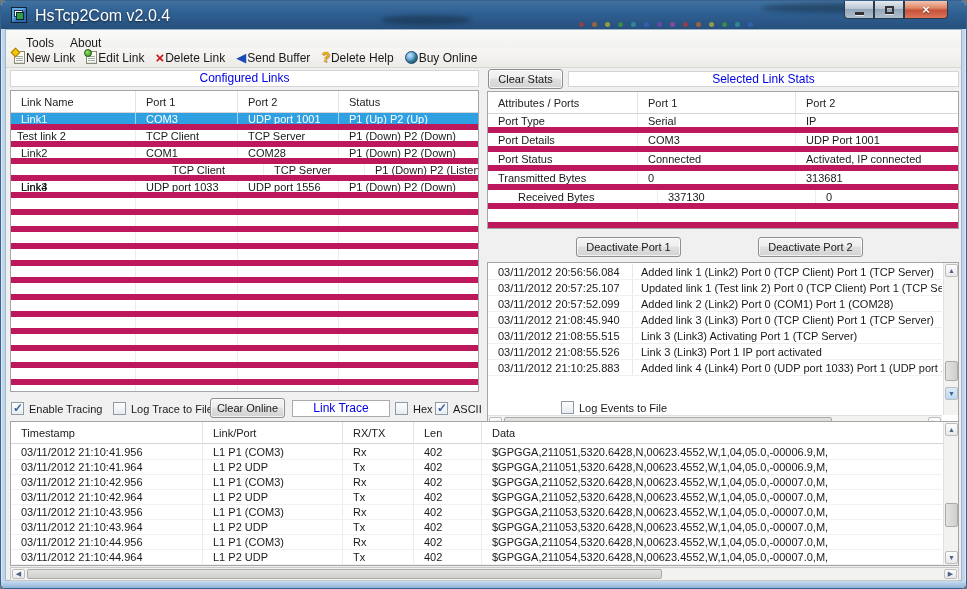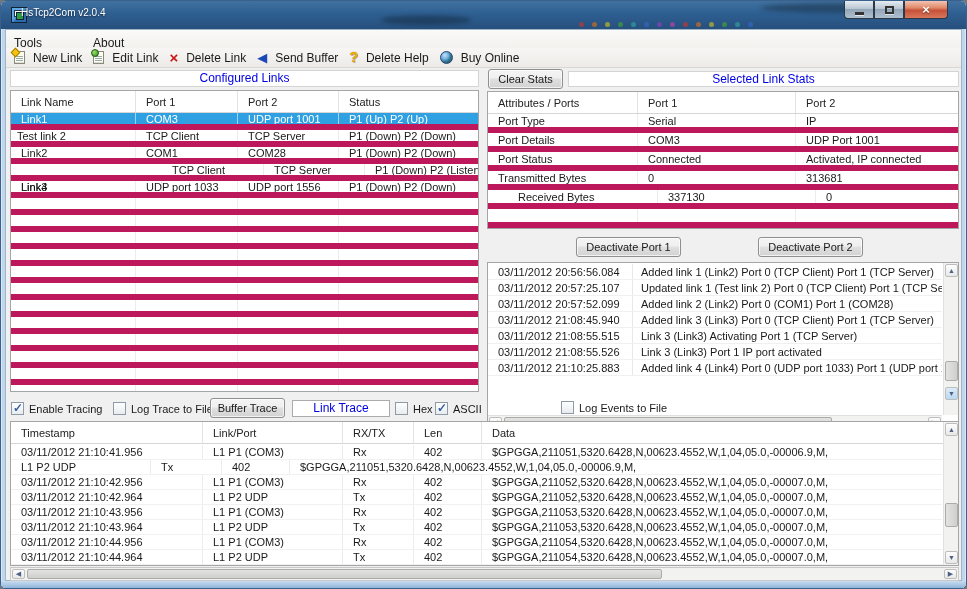--- a/index.html
+++ b/index.html
@@ -13,21 +13,21 @@
   
   .titlebar { position:absolute; left:0; top:0; right:0; height:28px;
     background:linear-gradient(#41719F, #2E5F92 45%, #264F7C);
     border-radius:5px 5px 0 0; overflow:hidden; }
   .titlebar .blob { position:absolute; top:14px; height:10px; border-radius:50%;
     background:rgba(10,20,30,.35); filter:blur(2px); }
   .app-icon { position:absolute; left:10px; top:6px; width:16px; height:16px;
     background:linear-gradient(135deg,#5FA8E4 40%, #2D6AAE 60%); border:1px solid #123; }
   .app-icon::before { content:""; position:absolute; left:2px; top:2px; width:7px; height:5px; background:#fff; border:1px solid #234; }
   .app-icon::after { content:""; position:absolute; right:2px; bottom:2px; width:6px; height:6px; background:#2E9E46; border:1px solid #123; }
-  .title-text { position:absolute; left:20px; top:6px; color:#fff; font-size:10px;
+  .title-text { position:absolute; left:34px; top:6px; color:#fff; font-size:16px;
     text-shadow:0 1px 2px rgba(0,0,0,.6); }
   .reflect { position:absolute; top:21px; left:578px; height:5px; display:flex; gap:8px; opacity:.75; }
   .reflect i { width:5px; height:5px; border-radius:50%; filter:blur(.5px); }
 
   .win-btns { position:absolute; right:18px; top:0; display:flex; }
   .win-btn { width:30px; height:18px; border:1px solid #2B3A4A; border-top:none;
     background:linear-gradient(#E6ECF2, #B9C6D2 45%, #93A6B8 50%, #AFC0CF);
     display:flex; align-items:center; justify-content:center; position:relative; }
   .win-btn.min { border-radius:0 0 0 4px; }
   .win-btn.close { width:44px; border-radius:0 0 4px 0;
@@ -35,27 +35,27 @@
   .glyph-min { width:9px; height:3px; background:#333; margin-top:7px; box-shadow:0 1px 0 rgba(255,255,255,.7); }
   .glyph-max { width:9px; height:8px; border:2px solid #333; box-shadow:0 1px 0 rgba(255,255,255,.6); }
   .glyph-close { color:#fff; font-weight:bold; font-size:13px; text-shadow:0 1px 1px rgba(0,0,0,.5); }
 
   
   .client { position:absolute; left:4px; right:4px; top:28px; bottom:7px;
     background:#F0F0F0; border:1px solid #9FB5C9; }
 
   .menubar { position:absolute; left:5px; right:5px; top:29px; height:26px;
     background:linear-gradient(#FAFAF8,#EFEEEB); border-bottom:1px solid #E2E1DE;
-    display:flex; align-items:center; padding-left:0;gap:35px; }
+    display:flex; align-items:center; padding-left:12px; }
   .menu-item { padding:2px 8px; font-size:12px; cursor:default; }
 
   .toolbar { position:absolute; left:5px; right:5px; top:47px; height:20px;
     background:linear-gradient(#F7F6F4,#ECEBE8); border-bottom:1px solid #D8D7D4;
     display:flex; align-items:center; padding-left:4px; }
-  .tb-btn { display:flex; align-items:center; gap:8px; padding:1px 7px 1px 4px; font-size:12px; }
+  .tb-btn { display:flex; align-items:center; gap:1px; padding:1px 7px 1px 4px; font-size:12px; }
   .icon { display:inline-block; position:relative; }
   .paper { width:11px; height:13px; background:#FDFDF2; border:1px solid #8A8A7A;
     box-shadow:inset 0 -1px 0 #ddd; }
   .paper::before { content:""; position:absolute; left:1px; top:3px; width:7px; height:7px;
     background:repeating-linear-gradient(#FDFDF2 0 1px, #9AA 1px 2px); }
   .paper.new::after { content:""; position:absolute; left:-3px; top:-3px; width:5px; height:5px;
     background:#F4C410; transform:rotate(45deg); border:1px solid #A87E00; }
   .paper.edit::after { content:""; position:absolute; left:-3px; top:-3px; width:6px; height:6px;
     border-radius:50%; background:radial-gradient(circle at 35% 35%, #9FE06A, #2F8A1F); border:1px solid #1E5E12; }
   .xmark { color:#CC1414; font-weight:bold; font-size:15px; line-height:13px; }
@@ -389,21 +389,21 @@
   </div>
 
   <div class="checkbox" style="left:10px;top:401px">
     <span class="cb-box on"></span>
     <span>Enable Tracing</span>
   </div>
   <div class="checkbox" style="left:112px;top:401px">
     <span class="cb-box"></span>
     <span>Log Trace to File</span>
   </div>
-  <div class="btn" style="left:209px;top:397px;width:75px;height:20px;line-height:18px">Buffer Trace</div>
+  <div class="btn" style="left:209px;top:397px;width:75px;height:20px;line-height:18px">Clear Online</div>
   <div class="hdr-bar" style="left:291px;top:399px;width:98px;height:17px;border-color:#ABABAB">Link Trace</div>
   <div class="checkbox" style="left:394px;top:401px">
     <span class="cb-box"></span>
     <span>Hex</span>
   </div>
   <div class="checkbox" style="left:434px;top:401px">
     <span class="cb-box on"></span>
     <span>ASCII</span>
   </div>
   <div class="checkbox" style="left:560px;top:400px">
@@ -421,20 +421,21 @@
       </div>
     <div id="tr-body" style="position:absolute;left:0;top:23px;right:16px;bottom:0;overflow:hidden">
         <div class="t-row tr-row">
           <div class="c" style="width: 192px;">03/11/2012 21:10:41.956</div>
           <div class="c" style="width: 140px;">L1 P1 (COM3)</div>
           <div class="c" style="width: 71px;">Rx</div>
           <div class="c" style="width: 68px;">402</div>
           <div class="c" style="flex: 1 1 0%; border-right: none;">$GPGGA,211051,5320.6428,N,00623.4552,W,1,04,05.0,-00006.9,M,</div>
         </div>
         <div class="t-row tr-row">
+          <div class="c" style="width: 192px;">03/11/2012 21:10:41.964</div>
           <div class="c" style="width: 140px;">L1 P2 UDP</div>
           <div class="c" style="width: 71px;">Tx</div>
           <div class="c" style="width: 68px;">402</div>
           <div class="c" style="flex: 1 1 0%; border-right: none;">$GPGGA,211051,5320.6428,N,00623.4552,W,1,04,05.0,-00006.9,M,</div>
         </div>
         <div class="t-row tr-row">
           <div class="c" style="width: 192px;">03/11/2012 21:10:42.956</div>
           <div class="c" style="width: 140px;">L1 P1 (COM3)</div>
           <div class="c" style="width: 71px;">Rx</div>
           <div class="c" style="width: 68px;">402</div>

